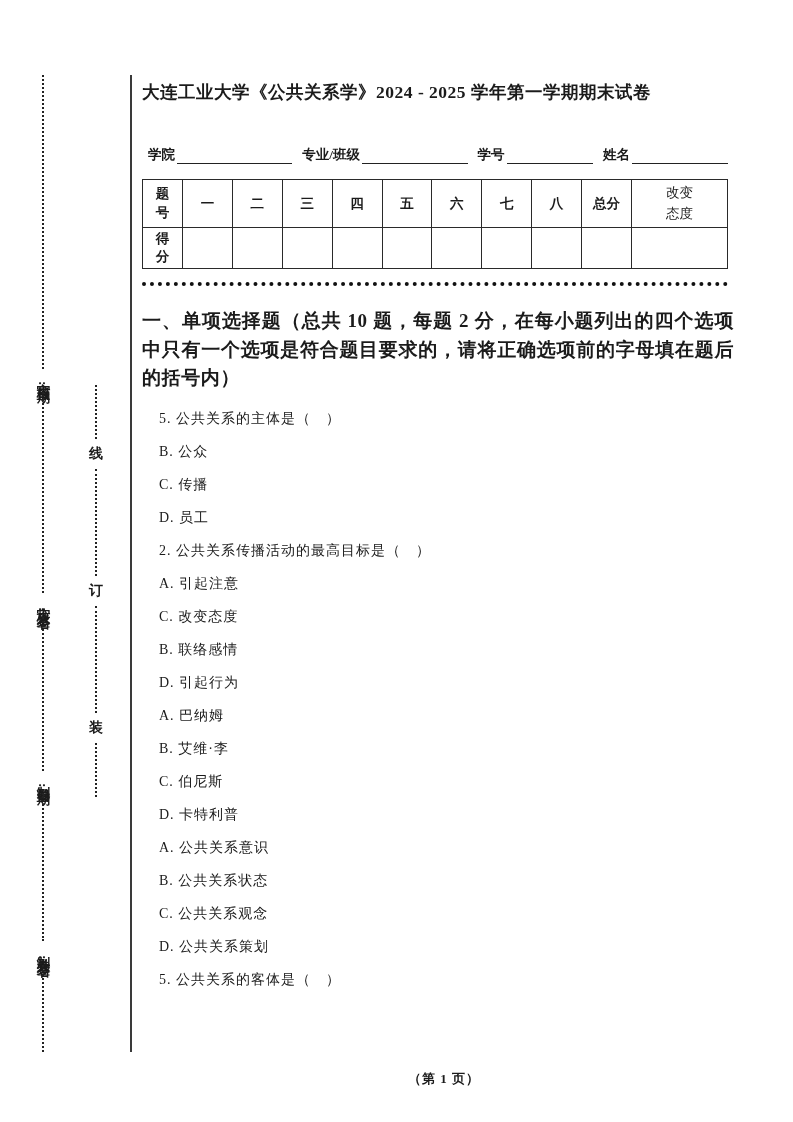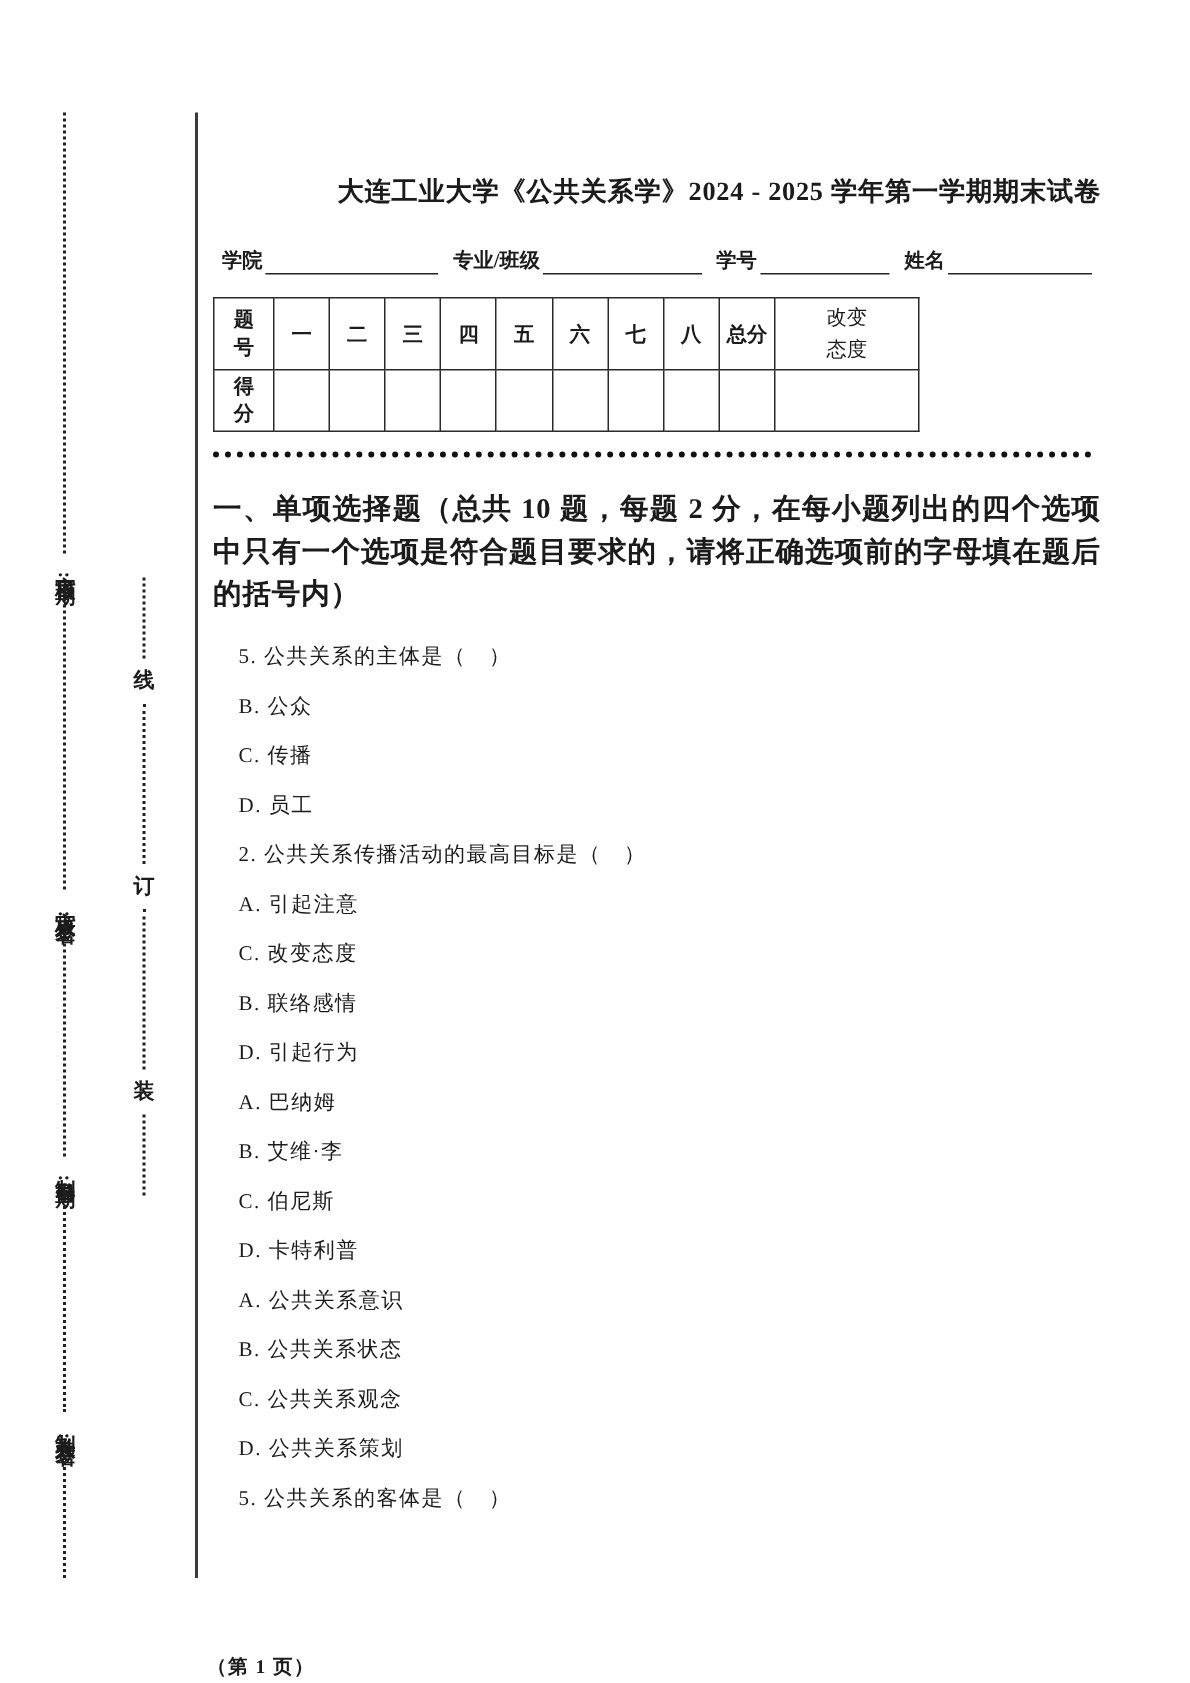--- a/index.html
+++ b/index.html
@@ -29,33 +29,33 @@
 
   
   .content-border {
     position:absolute; left:130px; top:75px; height:977px; width:0;
     border-left:2px solid #3a3a3a;
   }
   .content {
     position:absolute; left:142px; top:80px; width:592px;
   }
   .paper-title {
-    font-size:17.5px; font-weight:bold; text-align:right;
-    letter-spacing:0.5px; white-space:nowrap;margin-top:35px;
+    font-size:17.5px; font-weight:bold; text-align:left;
+    letter-spacing:0.5px; white-space:nowrap;
   }
   .info-row {
-    margin-top:26px; display:flex; align-items:flex-end;
+    margin-top:42px; display:flex; align-items:flex-end;
     font-size:13.5px; font-weight:bold; padding:0 6px;
   }
   .info-label { white-space:nowrap; }
   .blank-line { flex:1; border-bottom:1.3px solid #222; height:17px; margin:0 10px 0 2px; }
   .blank-line:last-child { margin-right:0; }
 
   table.score-table {
-    margin-top:15px; width:471px; border-collapse:collapse;
+    margin-top:15px; width:586px; border-collapse:collapse;
     table-layout:fixed; font-size:13.5px; font-weight:bold;
   }
   table.score-table td {
     border:1.5px solid #2a2a2a; text-align:center; vertical-align:middle;
     padding:2px; word-break:break-all;
   }
   tr.row-head td { height:48px; }
   tr.row-score td { height:36px; }
   .stack2 { display:inline-block; width:1.25em; line-height:1.35; }
   .stack4 { display:inline-block; width:2.4em; line-height:1.5; font-weight:normal; }
@@ -67,22 +67,22 @@
 
   .section-heading {
     margin-top:21px; font-size:19px; font-weight:bold;
     line-height:1.5; text-align:justify; letter-spacing:0.6px;
   }
 
   .questions { margin-top:10px; padding-left:17px; font-size:14px; letter-spacing:1px; }
   .q-line { height:33px; display:flex; align-items:center; white-space:nowrap; }
 
   .page-footer {
-    position:absolute; left:138px; top:1070px; width:592px;
-    text-align:left; font-size:13px; font-weight:bold; letter-spacing:1px;margin-top:32px;
+    position:absolute; left:148px; top:1070px; width:592px;
+    text-align:center; font-size:13px; font-weight:bold; letter-spacing:1px;
   }
 </style>
 </head>
 <body>
 
 <div class="seal-col">
   <div class="vdots" style="flex:2.2"></div>
   <div class="seal-label">审核日期:</div>
   <div class="vdots" style="flex:1.5"></div>
   <div class="seal-label">审核人签名:</div>

